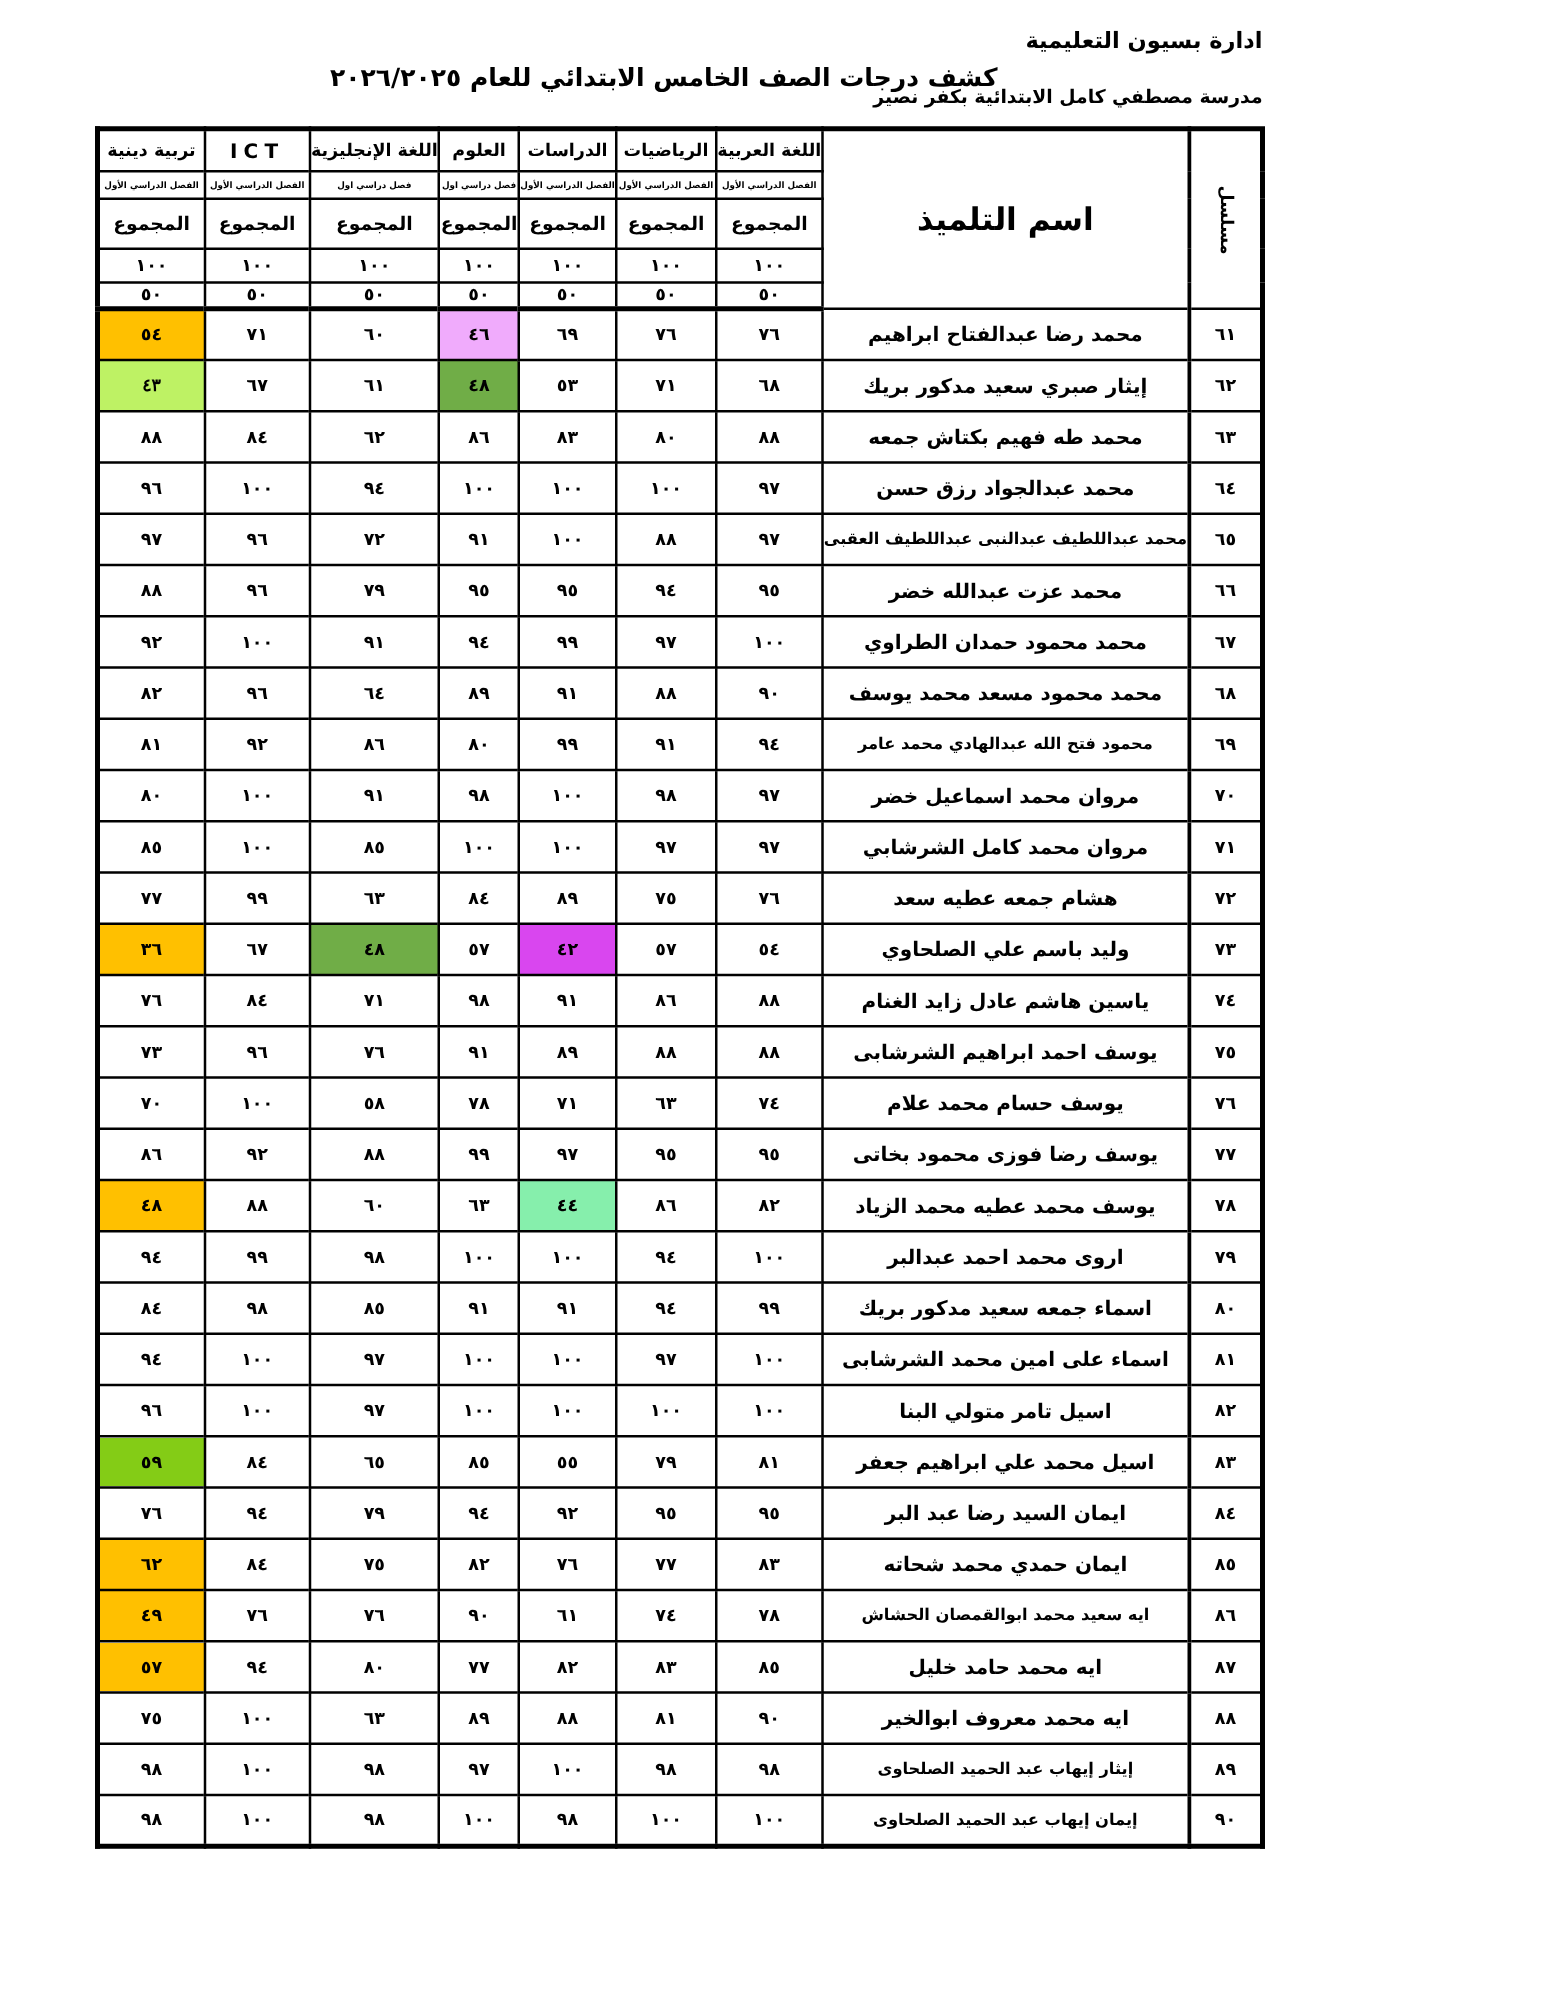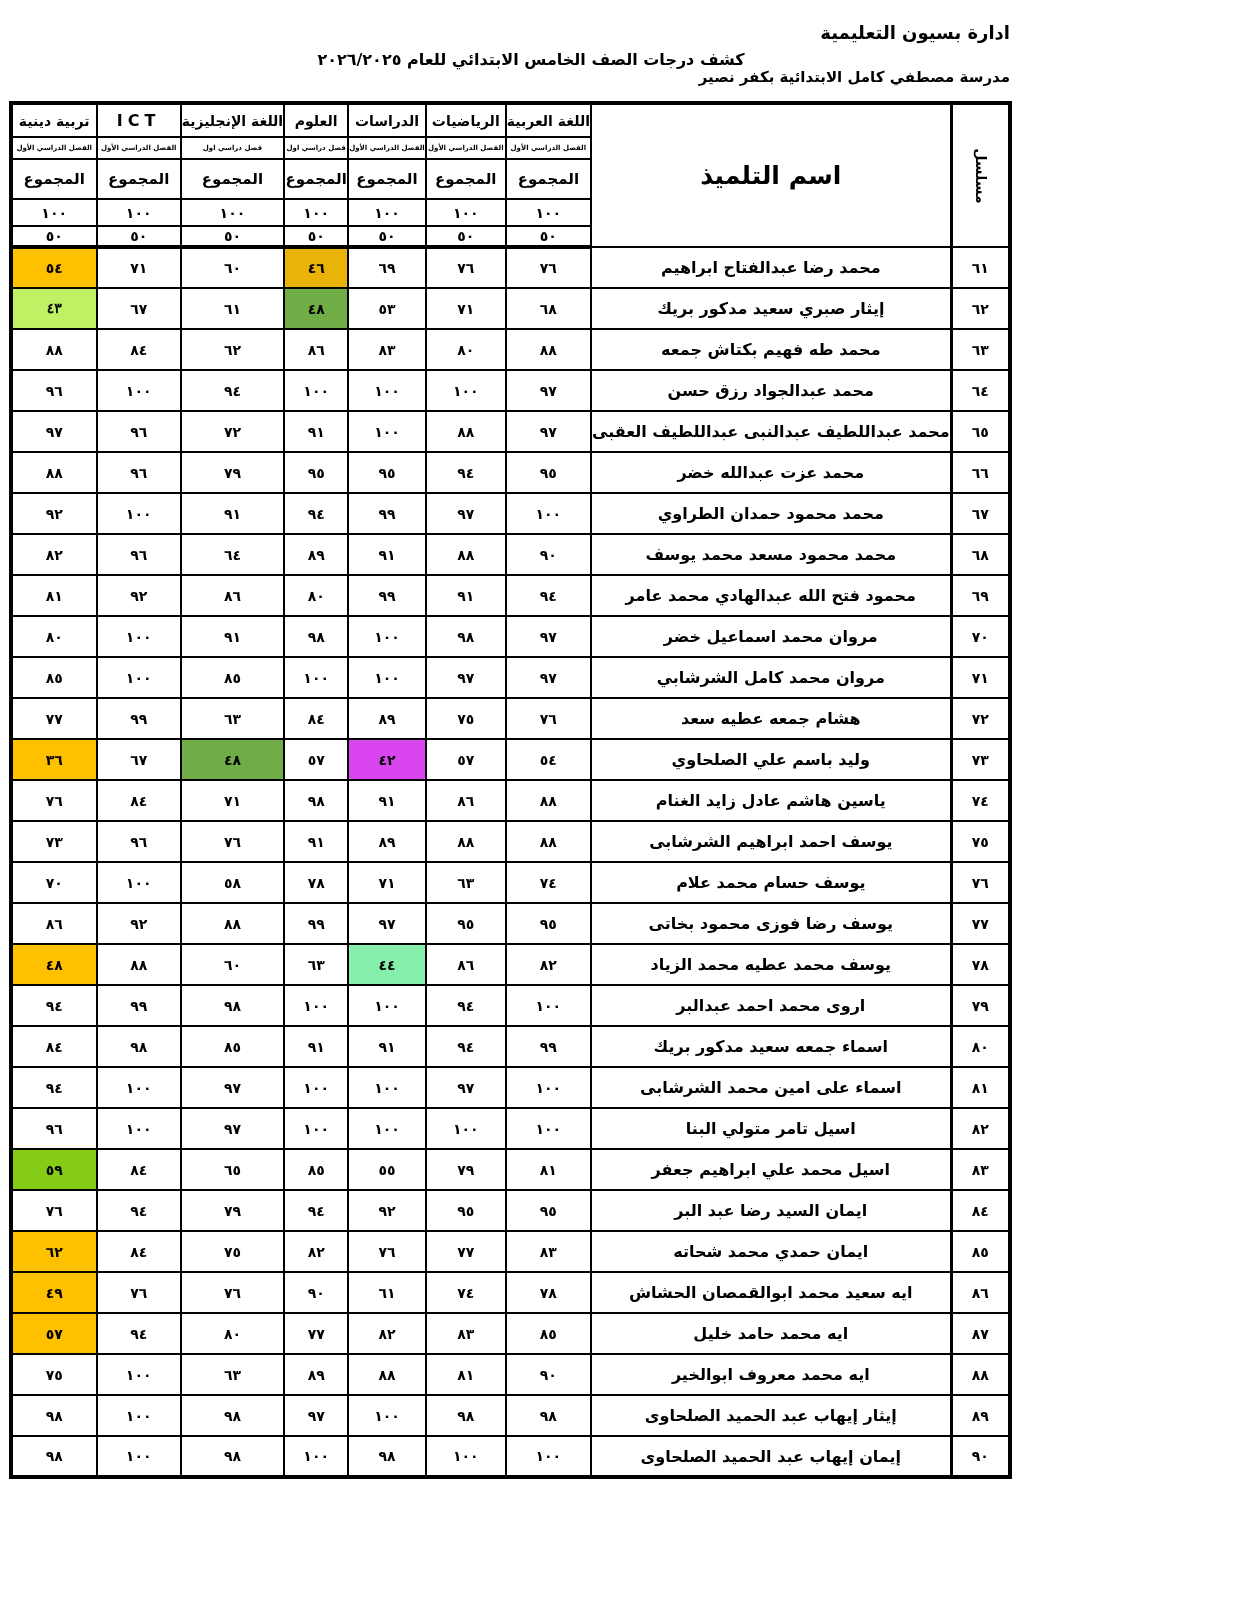--- a/index.html
+++ b/index.html
@@ -2,21 +2,21 @@
 <html lang="ar" dir="rtl"><head>
 <meta charset="utf-8">
 <style>
   html,body{margin:0;padding:0;}
   body{
     width:1236px;height:1600px;background:#ffffff;position:relative;
     font-family:"DejaVu Sans",sans-serif;color:#000;
   }
   .dept{position:absolute;top:22px;right:226px;font-size:18px;font-weight:bold;}
   .school{position:absolute;top:68px;right:226px;font-size:15px;font-weight:bold;}
-  .title{position:absolute;top:50px;left:238px;width:586px;text-align:center;font-size:16px;font-weight:bold;white-space:nowrap;}
+  .title{position:absolute;top:50px;left:238px;width:586px;text-align:center;font-size:20px;font-weight:bold;white-space:nowrap;}
   table.grades{
     position:absolute;top:101px;right:224px;
     border-collapse:collapse;table-layout:fixed;direction:rtl;
     border:4px solid #000;
   }
   col.c-serial{width:46px;} col.c-name{width:245px;}
   col.c-arabic{width:60px;} col.c-math{width:80px;} col.c-studies{width:58px;}
   col.c-science{width:64px;} col.c-english{width:48px;} col.c-ict{width:84px;} col.c-religious{width:86px;}
   th,td{border:2px solid #000;padding:0;text-align:center;vertical-align:middle;overflow:hidden;}
   tr.r-subject{height:34px;} tr.r-sem{height:22px;} tr.r-total{height:40px;}
@@ -25,21 +25,21 @@
   th.subject{font-size:14px;font-weight:bold;white-space:nowrap;}
   th.subject.ict{letter-spacing:5px;font-size:16px;}
   th.sem{font-size:7px;font-weight:bold;white-space:nowrap;}
   th.total{font-size:15px;font-weight:bold;}
   th.num{font-size:14px;font-weight:bold;}
   th.serial-head{border-right:4px solid #000;border-left:3px solid #000;}
   td.serial{border-left:3px solid #000;font-size:14px;font-weight:bold;}
   .vtext{transform:rotate(90deg);font-size:14px;font-weight:bold;white-space:nowrap;}
   th.name-head{font-size:25px;font-weight:bold;}
   td.name{font-size:16px;font-weight:bold;white-space:nowrap;}
-  td.name.long{font-size:16px;margin-top:28px;}
+  td.name.long{font-size:13px;margin-top:28px;}
   td.mark{font-size:14px;font-weight:bold;}
   thead tr.r-50 th{border-bottom:4px solid #000;}
 </style>
 </head>
 <body>
 
 <div class="dept">ادارة بسيون التعليمية</div>
 <div class="school">مدرسة مصطفي كامل الابتدائية بكفر نصير</div>
 <div class="title">كشف درجات الصف الخامس الابتدائي للعام ٢٠٢٦/٢٠٢٥</div>
 
@@ -106,21 +106,21 @@
         <th class="num">٥٠</th>
       </tr>
   </thead>
   <tbody>
       <tr>
         <td class="serial">٦١</td>
         <td class="name">محمد رضا عبدالفتاح ابراهيم</td>
         <td class="mark">٧٦</td>
         <td class="mark">٧٦</td>
         <td class="mark">٦٩</td>
-        <td class="mark" style="background: #eab308;">٤٦</td>
+        <td class="mark" style="background: #f0abfc;">٤٦</td>
         <td class="mark">٦٠</td>
         <td class="mark">٧١</td>
         <td class="mark" style="background: rgb(255, 192, 0);">٥٤</td>
       </tr>
       <tr>
         <td class="serial">٦٢</td>
         <td class="name">إيثار صبري سعيد مدكور بريك</td>
         <td class="mark">٦٨</td>
         <td class="mark">٧١</td>
         <td class="mark">٥٣</td>

